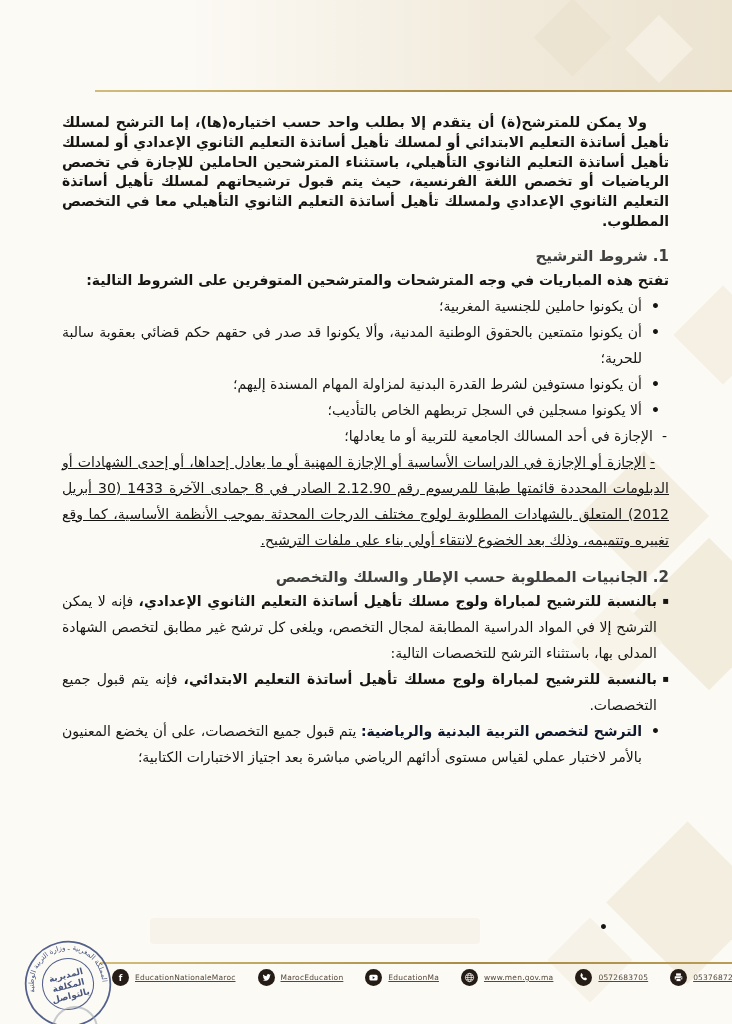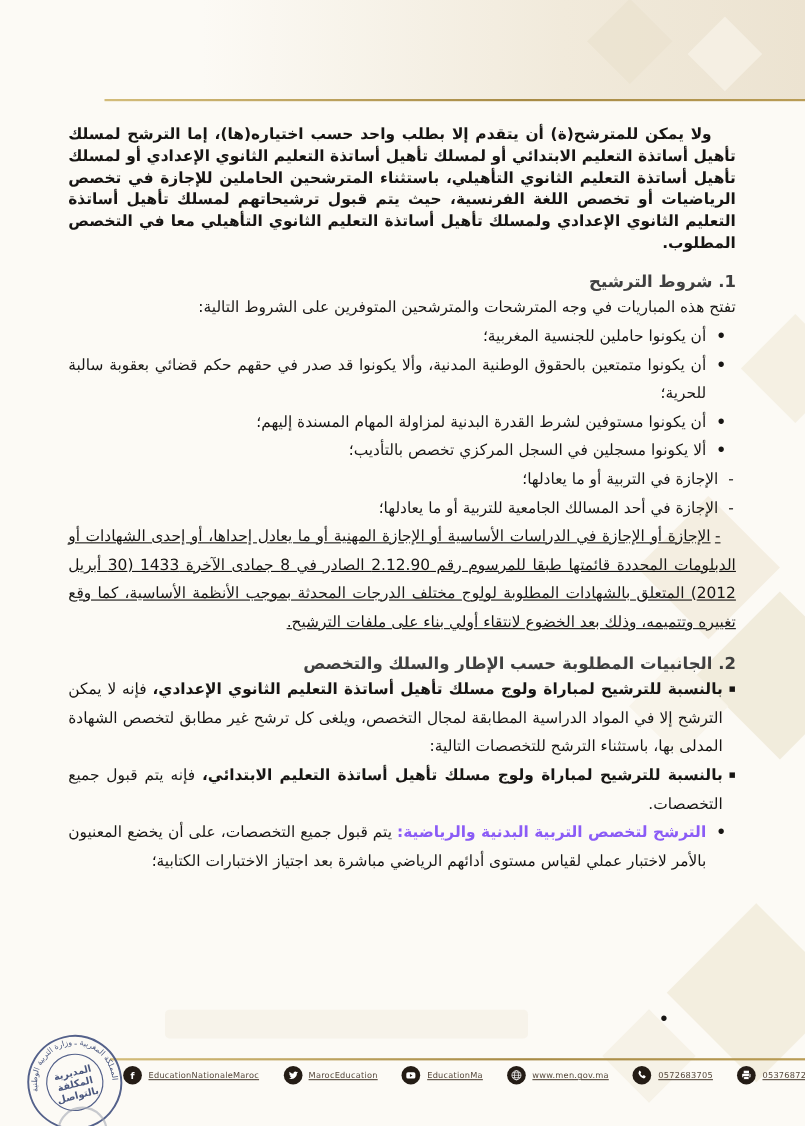--- a/index.html
+++ b/index.html
@@ -16,33 +16,33 @@
   .gold-line{position:absolute;height:2px;
     background:linear-gradient(90deg,#d3bc7a,#a78a45 60%,#b99c55);}
   .gold-top{top:90px;left:95px;right:0;}
   .gold-bottom{top:962px;left:100px;right:0;}
 
   
   .content{position:absolute;top:97px;right:63px;width:607px;direction:rtl;text-align:right;margin-top:16px;}
   .p-intro{font-weight:bold;font-size:14px;line-height:19.8px;text-align:justify;
     text-indent:22px;margin:0 0 14px 0;}
   .sec-h{color:#404040;font-weight:bold;font-size:15px;line-height:21px;margin:0;}
-  .s-intro{font-size:14px;line-height:26px;margin:0;}
+  .s-intro{font-size:14px;line-height:26px;margin:0;font-weight:bold;}
   .blt{position:relative;font-size:14px;line-height:26px;text-align:justify;}
   .blt.round{padding-right:27px;}
   .blt.round::before{content:"\2022";position:absolute;right:9px;top:0;font-weight:bold;}
   .blt.dash{padding-right:16px;}
   .blt.dash::before{content:"-";position:absolute;right:2px;top:0;}
   .blt.dash.wide{padding-right:0;text-indent:14px;text-decoration:underline;}
   .blt.dash.wide::before{content:"";}
   .blt.dash.wide .inline-dash{margin-left:4px;}
   .blt.sq{padding-right:12px;}
   .blt.sq::before{content:"\25AA";position:absolute;right:0;top:0;font-size:10px;}
   .blt b{font-weight:bold;}
-  .lead-blue{color:#8b5cf6;font-weight:bold;}
+  .lead-blue{color:#0f172a;font-weight:bold;}
   .sec2-h{margin-top:14px;}
   .stray{position:absolute;top:919px;right:124px;font-size:14px;font-weight:bold;}
 
   
   .stamp{position:absolute;left:24px;top:940px;width:88px;height:88px;
     transform:rotate(-14deg);opacity:.88;}
   .stamp-partial{position:absolute;left:52px;top:1006px;width:42px;height:42px;
     border:2px solid #9aa0ad;border-radius:50%;opacity:.55;}
   .social{position:absolute;top:969px;left:112px;display:flex;align-items:center;
     gap:22px;direction:ltr;}
@@ -73,23 +73,22 @@
 
     <p class="p-intro">ولا يمكن للمترشح(ة) أن يتقدم إلا بطلب واحد حسب اختياره(ها)، إما الترشح لمسلك تأهيل أساتذة التعليم الابتدائي أو لمسلك تأهيل أساتذة التعليم الثانوي الإعدادي أو لمسلك تأهيل أساتذة التعليم الثانوي التأهيلي، باستثناء المترشحين الحاملين للإجازة في تخصص الرياضيات أو تخصص اللغة الفرنسية، حيث يتم قبول ترشيحاتهم لمسلك تأهيل أساتذة التعليم الثانوي الإعدادي ولمسلك تأهيل أساتذة التعليم الثانوي التأهيلي معا في التخصص المطلوب.</p>
 
     <h2 class="sec-h">1. شروط الترشيح</h2>
 
     <p class="s-intro">تفتح هذه المباريات في وجه المترشحات والمترشحين المتوفرين على الشروط التالية:</p>
 
     <div class="blt round">أن يكونوا حاملين للجنسية المغربية؛</div>
     <div class="blt round">أن يكونوا متمتعين بالحقوق الوطنية المدنية، وألا يكونوا قد صدر في حقهم حكم قضائي بعقوبة سالبة للحرية؛</div>
     <div class="blt round">أن يكونوا مستوفين لشرط القدرة البدنية لمزاولة المهام المسندة إليهم؛</div>
-    <div class="blt round">ألا يكونوا مسجلين في السجل المركزي تخصص بالتأديب؛</div>
+    <div class="blt round">ألا يكونوا مسجلين في السجل تربطهم الخاص بالتأديب؛</div>
 
-    <div class="blt dash">الإجازة في التربية أو ما يعادلها؛</div>
     <div class="blt dash">الإجازة في أحد المسالك الجامعية للتربية أو ما يعادلها؛</div>
     <div class="blt dash wide">
       <span class="inline-dash">-</span><span>الإجازة أو الإجازة في الدراسات الأساسية أو الإجازة المهنية أو ما يعادل إحداها، أو إحدى الشهادات أو الدبلومات المحددة قائمتها طبقا للمرسوم رقم 2.12.90 الصادر في 8 جمادى الآخرة 1433 (30 أبريل 2012) المتعلق بالشهادات المطلوبة لولوج مختلف الدرجات المحدثة بموجب الأنظمة الأساسية، كما وقع تغييره وتتميمه، وذلك بعد الخضوع لانتقاء أولي بناء على ملفات الترشيح.</span>
     </div>
 
     <h2 class="sec-h sec2-h">2. الجانبيات المطلوبة حسب الإطار والسلك والتخصص</h2>
 
     <div class="blt sq">
       <b>بالنسبة للترشيح لمباراة ولوج مسلك تأهيل أساتذة التعليم الثانوي الإعدادي،</b><span> فإنه لا يمكن الترشح إلا في المواد الدراسية المطابقة لمجال التخصص، ويلغى كل ترشح غير مطابق لتخصص الشهادة المدلى بها، باستثناء الترشح للتخصصات التالية:</span>
     </div>

